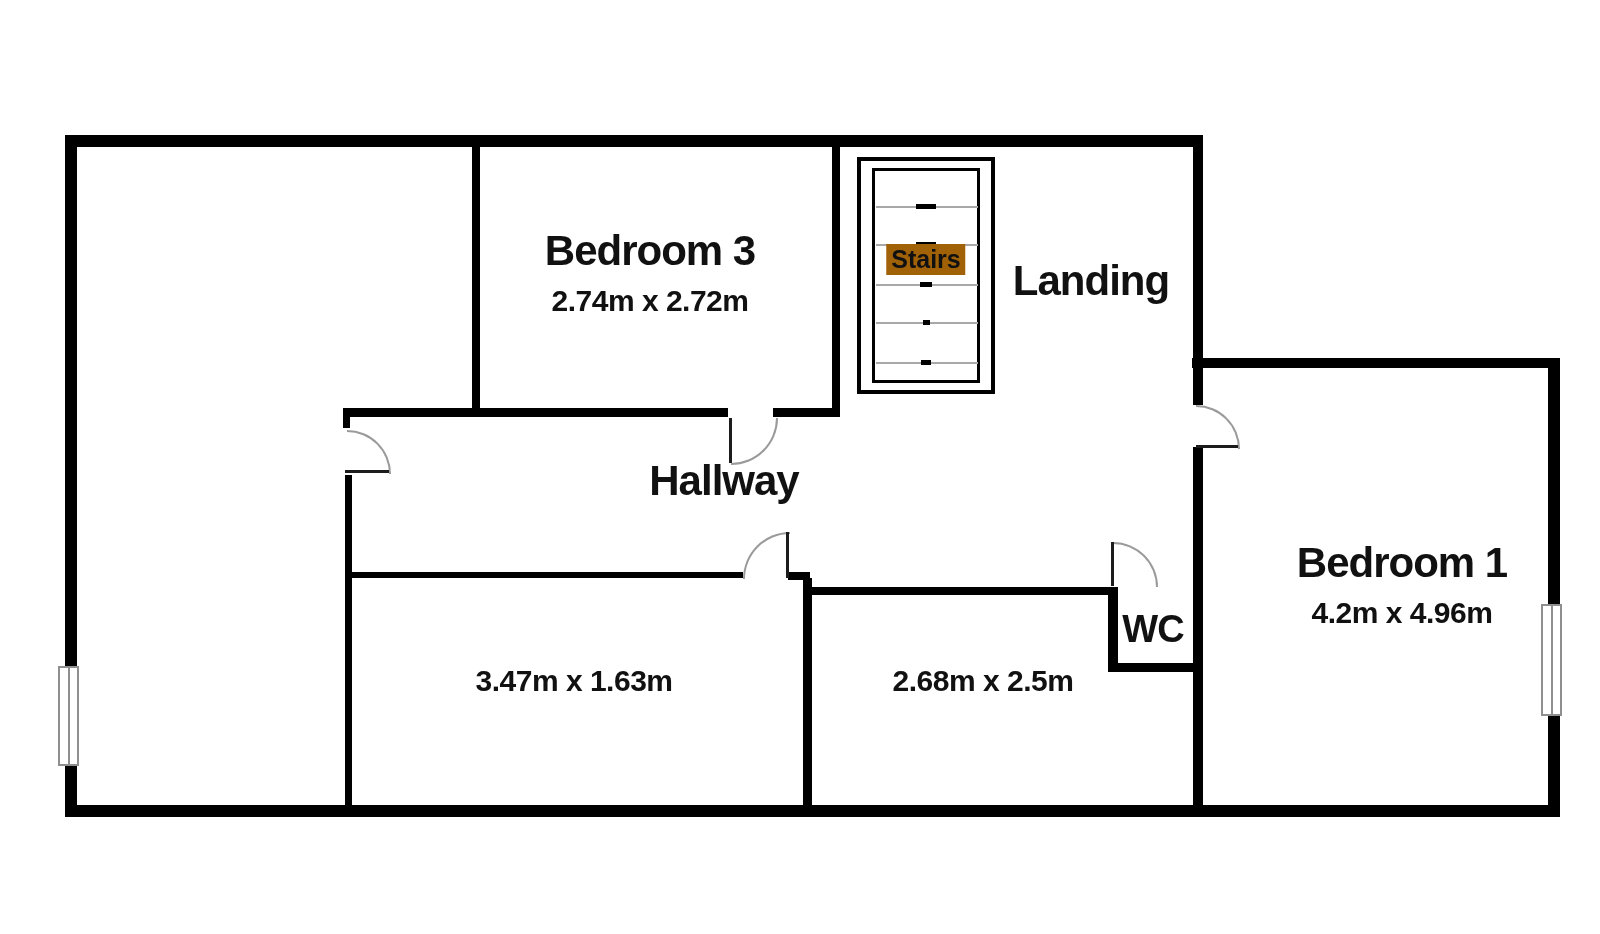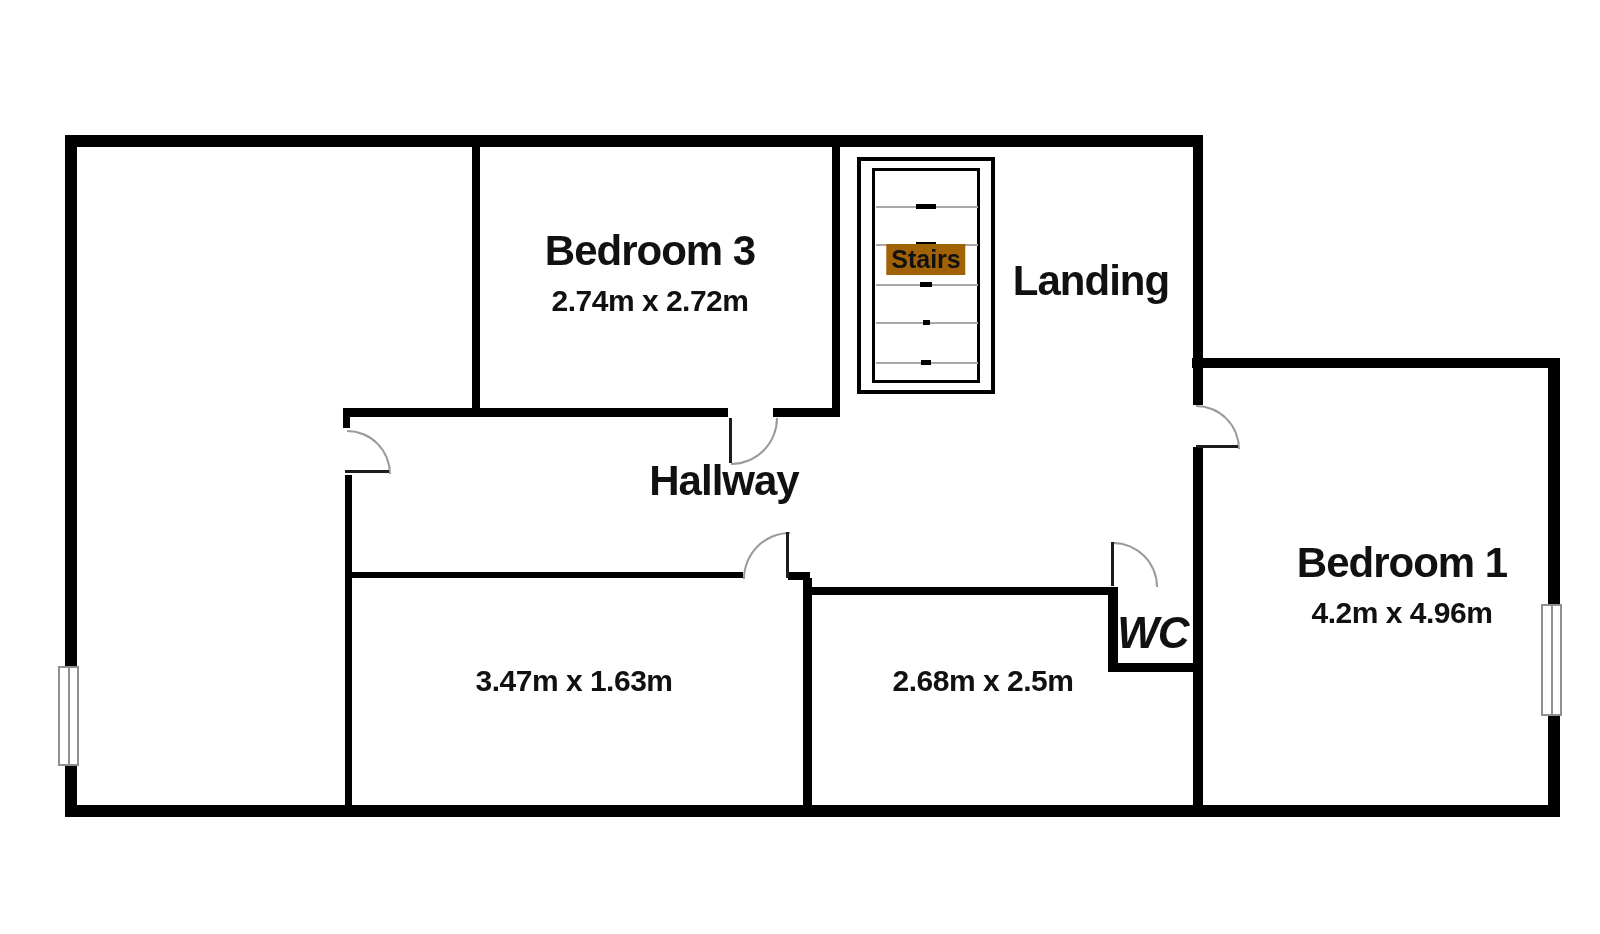--- a/index.html
+++ b/index.html
@@ -20,21 +20,21 @@
     letter-spacing: -1px; white-space: nowrap;
   }
   .label {
     position: absolute;
     transform: translateX(-50%);
     text-align: center;
     color: #111111; font-weight: bold; white-space: nowrap;
   }
   .room-name { font-size: 42px; letter-spacing: -1px; line-height: 1.1; }
   .room-dims { font-size: 30px; letter-spacing: -0.5px; margin-top: 10px; }
-  .small-name { font-size: 44px; letter-spacing: -1px; font-style: italic; }
+  .small-name { font-size: 38px; letter-spacing: -1px; }
   .door-arc {
     position: absolute;
     border: 0 solid #9a9a9a;
   }
   .arc-ne { border-top-width: 2px; border-right-width: 2px; border-radius: 0 100% 0 0; }
   .arc-se { border-bottom-width: 2px; border-right-width: 2px; border-radius: 0 0 100% 0; }
   .arc-nw { border-top-width: 2px; border-left-width: 2px; border-radius: 100% 0 0 0; }
   .door-leaf { position: absolute; background: #1c1c1c; }
   .window {
     position: absolute;

